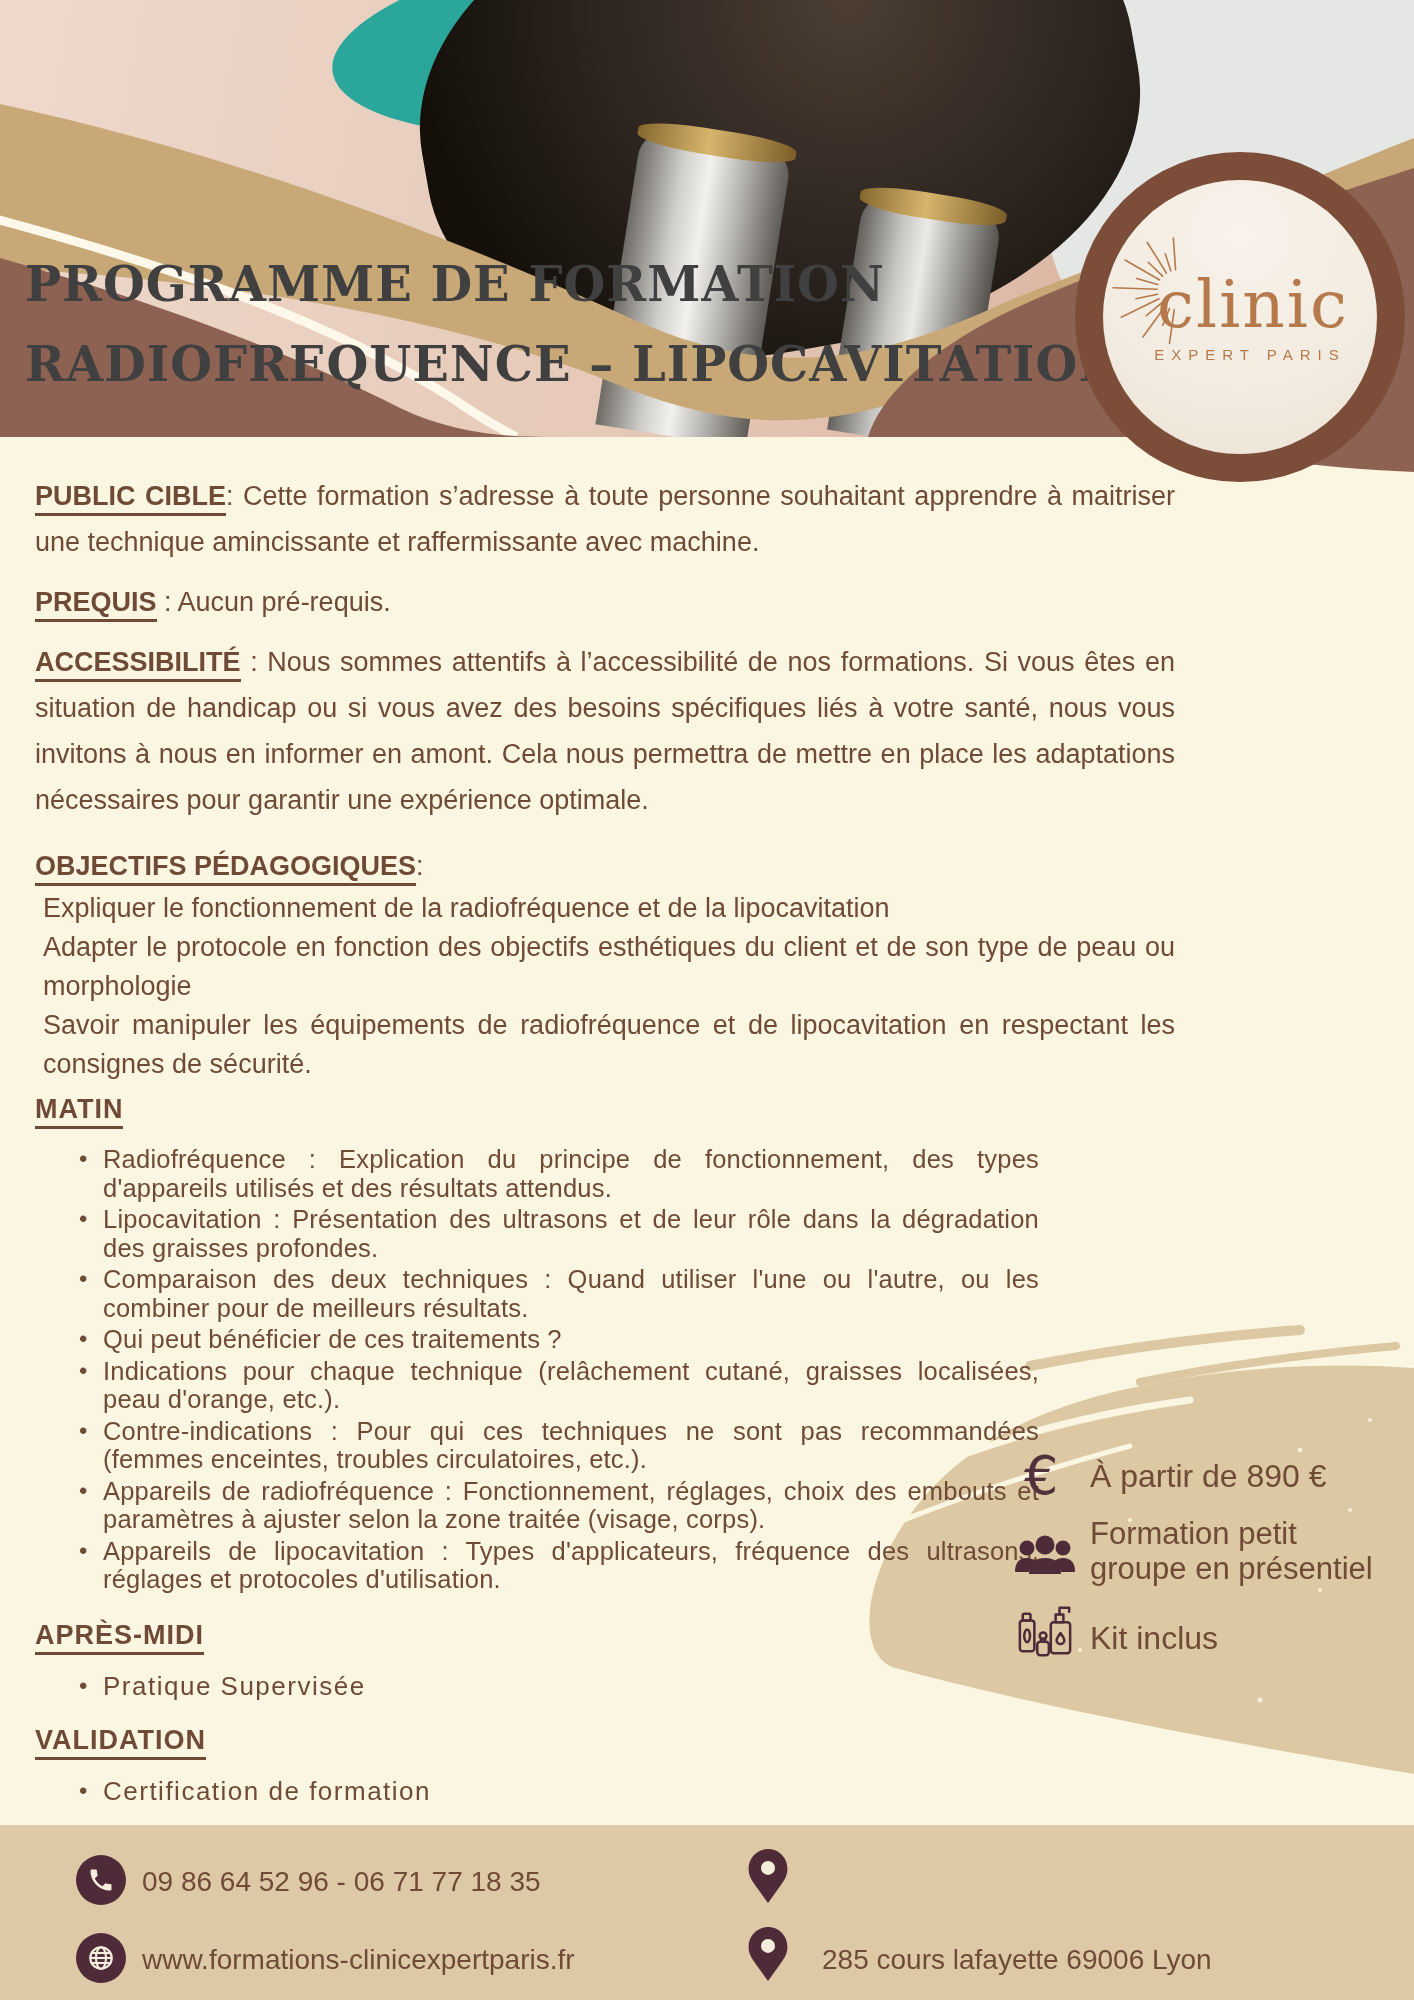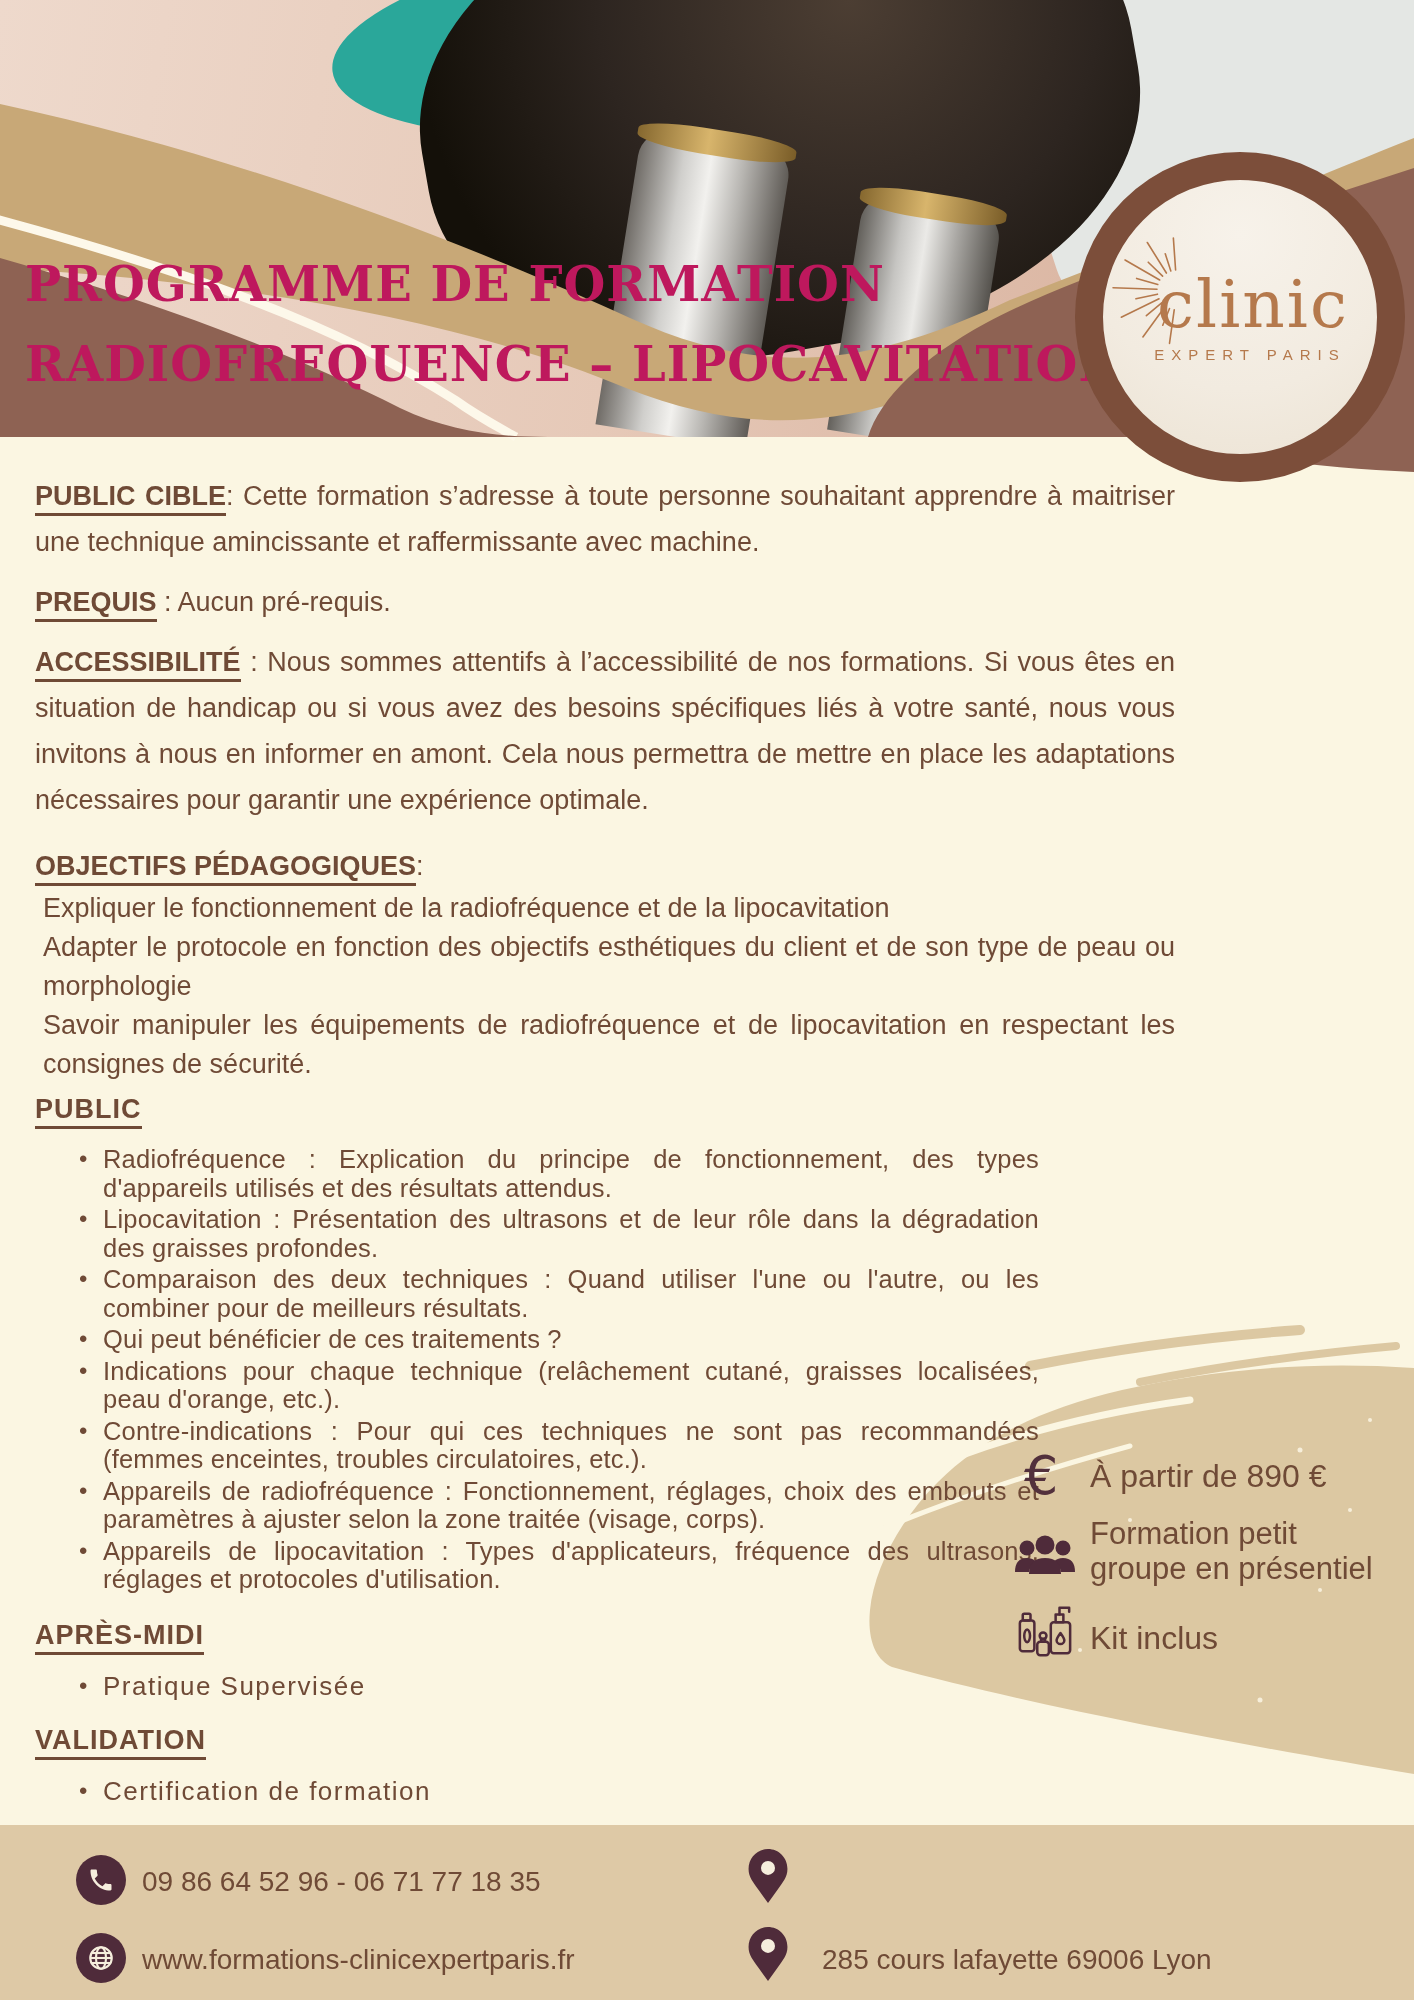--- a/index.html
+++ b/index.html
@@ -20,21 +20,21 @@
         background:radial-gradient(circle at 62% 30%,#4c3e33 0%,#2d2520 45%,#141009 78%);
         transform:rotate(-10deg);}
   .cyl{position:absolute;border-radius:28px 28px 0 0;}
   .cyl1{left:618px;top:138px;width:152px;height:300px;transform:rotate(9deg);
         background:linear-gradient(90deg,#6f6b66,#d0cfcc 30%,#f2f1ee 48%,#b7b5b1 70%,#5f5b56);}
   .cyl2{left:845px;top:202px;width:140px;height:240px;transform:rotate(9deg);
         background:linear-gradient(90deg,#63605b,#c6c5c2 30%,#ebeae7 48%,#a9a7a3 70%,#55524d);}
   .cyl::before{content:"";position:absolute;left:-4px;right:-4px;top:-10px;height:26px;border-radius:40%;
         background:linear-gradient(90deg,#86682f,#d8b56c 45%,#7a5d28);}
   .waves{position:absolute;top:0;left:0;width:1414px;height:480px;z-index:2;pointer-events:none;}
-  .title{position:absolute;left:25px;z-index:3;color:#be185d;
+  .title{position:absolute;left:25px;z-index:3;color:#404040;
          font-family:"DejaVu Serif","Liberation Serif",serif;font-weight:700;
          font-size:48px;letter-spacing:1px;white-space:nowrap;}
   .title1{top:256px;}
   .title2{top:336px;}
 
   
   .logo{position:absolute;left:1075px;top:152px;width:274px;height:274px;border-radius:50%;
         border:28px solid #7c4e3a;z-index:4;
         background:radial-gradient(circle at 50% 20%,#f7f2ea 0%,#f2ebe0 60%,#ece3d4 100%);
         display:flex;flex-direction:column;align-items:center;justify-content:center;}
@@ -222,21 +222,21 @@
 
     <p class="para acc"><span class="hd">ACCESSIBILITÉ</span><span> : </span><span>Nous sommes attentifs à l’accessibilité de nos formations. Si vous êtes en situation de handicap ou si vous avez des besoins spécifiques liés à votre santé, nous vous invitons à nous en informer en amont. Cela nous permettra de mettre en place les adaptations nécessaires pour garantir une expérience optimale.</span></p>
 
     <div class="obj">
       <div class="ohead"><span class="hd">OBJECTIFS PÉDAGOGIQUES</span><span>:</span></div>
       <div class="oline">Expliquer le fonctionnement de la radiofréquence et de la lipocavitation</div>
       <div class="oline">Adapter le protocole en fonction des objectifs esthétiques du client et de son type de peau ou morphologie</div>
       <div class="oline">Savoir manipuler les équipements de radiofréquence et de lipocavitation en respectant les consignes de sécurité.</div>
     </div>
 
-    <div class="sec-head"><span class="hd">PUBLIC</span></div>
+    <div class="sec-head"><span class="hd">MATIN</span></div>
     <ul class="blist">
       <li>Radiofréquence : Explication du principe de fonctionnement, des types d'appareils utilisés et des résultats attendus.</li>
       <li>Lipocavitation : Présentation des ultrasons et de leur rôle dans la dégradation des graisses profondes.</li>
       <li>Comparaison des deux techniques : Quand utiliser l'une ou l'autre, ou les combiner pour de meilleurs résultats.</li>
       <li>Qui peut bénéficier de ces traitements ?</li>
       <li>Indications pour chaque technique (relâchement cutané, graisses localisées, peau d'orange, etc.).</li>
       <li>Contre-indications : Pour qui ces techniques ne sont pas recommandées (femmes enceintes, troubles circulatoires, etc.).</li>
       <li>Appareils de radiofréquence : Fonctionnement, réglages, choix des embouts et paramètres à ajuster selon la zone traitée (visage, corps).</li>
       <li>Appareils de lipocavitation : Types d'applicateurs, fréquence des ultrasons, réglages et protocoles d'utilisation.</li>
     </ul>

